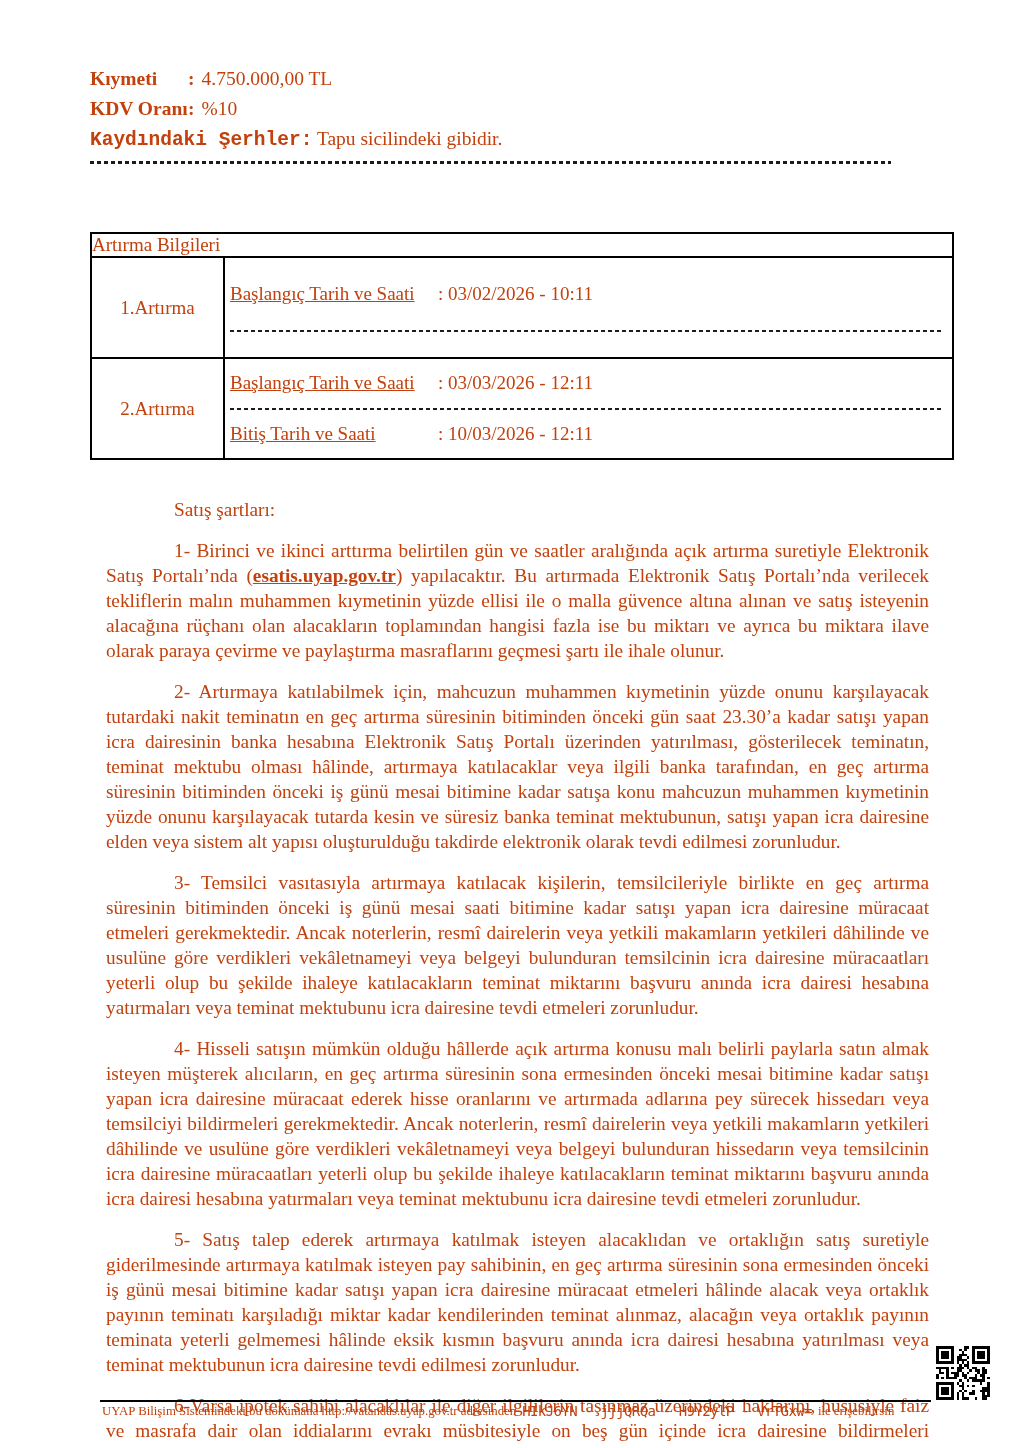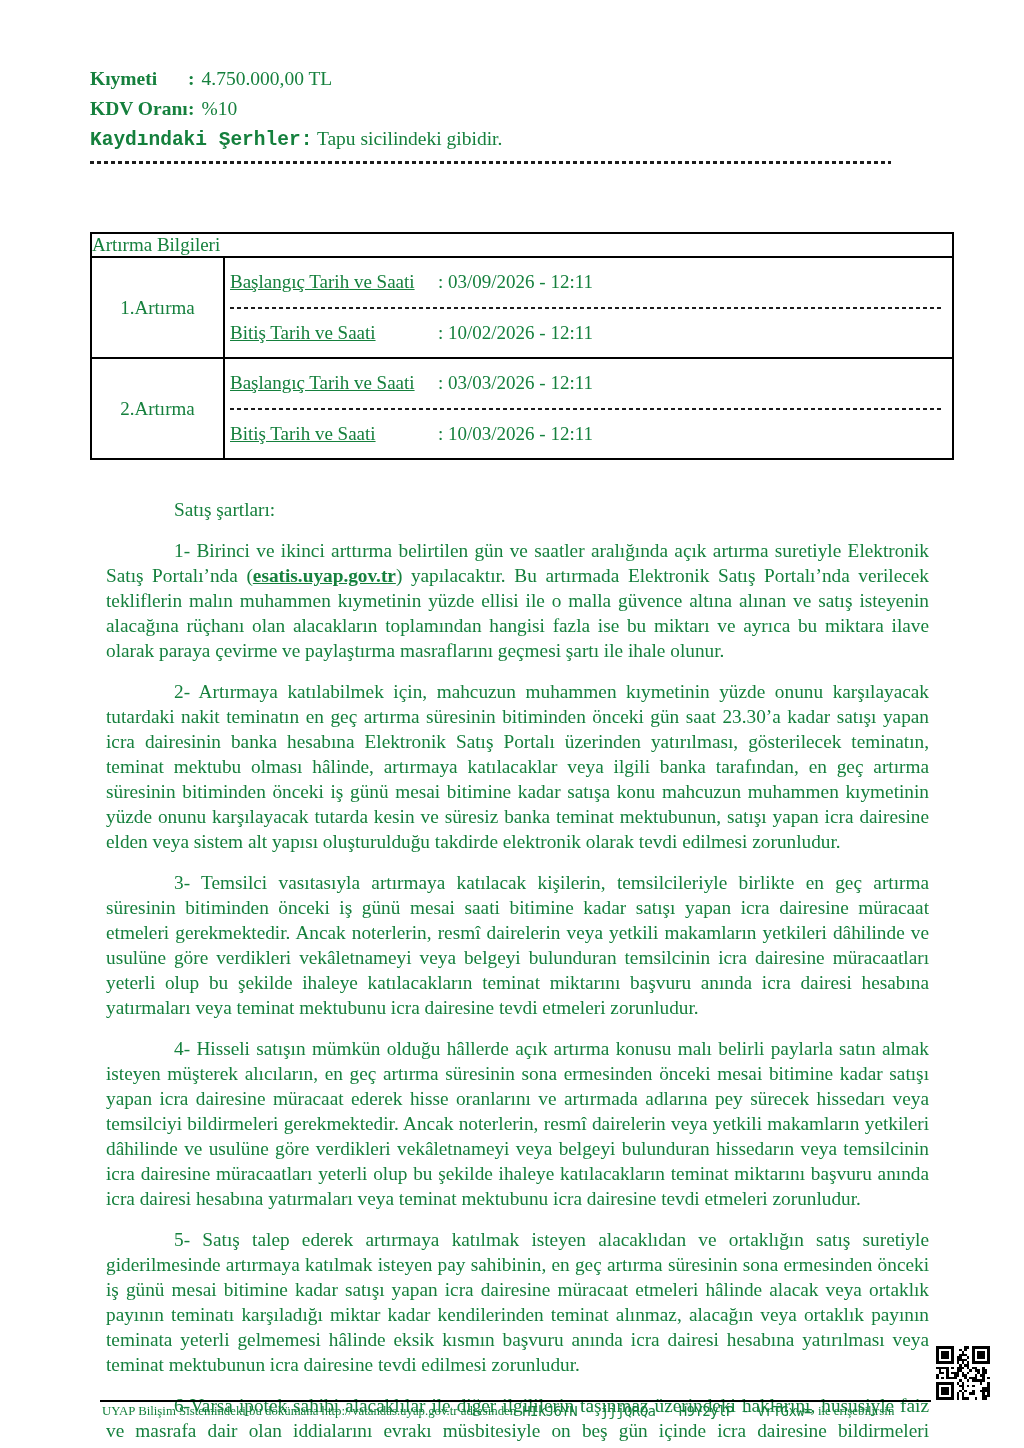--- a/index.html
+++ b/index.html
@@ -1,21 +1,21 @@
 <!DOCTYPE html>
 <html lang="tr"><head>
 <meta charset="utf-8">
 <style>
   html,body{margin:0;padding:0;background:#e8e8e8;}
   .page{
     position:relative;
     width:1024px;height:1448px;
     margin:0 auto;
     background:#ffffff;
-    color:#15803d;
+    color:#c2410c;
     font-family:"Liberation Serif","DejaVu Serif",serif;
     overflow:hidden;
   }
   .b{font-weight:bold;font-family:Liberation Mono, monospace;}
 
   
   .hdr{position:absolute;left:90px;top:64px;font-size:19.5px;line-height:30px;}
   .hlabel{display:inline-block;width:98px;font-weight:bold;}
   .hsep{font-weight:bold;margin-right:7px;}
 
@@ -93,26 +93,23 @@
 
   <div class="dashline"></div>
 
   <div class="atable">
     <div class="atable-title">Artırma Bilgileri</div>
 
     <div class="arow first">
       <div class="aname">1.Artırma</div>
       <div class="adetails">
         <div class="dline">
-          <span class="dlabel">Başlangıç Tarih ve Saati</span><span>: 03/09/2026 - 12:11</span>
+          <span class="dlabel">Başlangıç Tarih ve Saati</span><span>: 03/02/2026 - 10:11</span>
         </div>
         <div class="celldash"></div>
-        <div class="dline">
-          <span class="dlabel">Bitiş Tarih ve Saati</span><span>: 10/02/2026 - 12:11</span>
-        </div>
       </div>
     </div>
 
     <div class="arow">
       <div class="aname">2.Artırma</div>
       <div class="adetails">
         <div class="dline">
           <span class="dlabel">Başlangıç Tarih ve Saati</span><span>: 03/03/2026 - 12:11</span>
         </div>
         <div class="celldash"></div>

